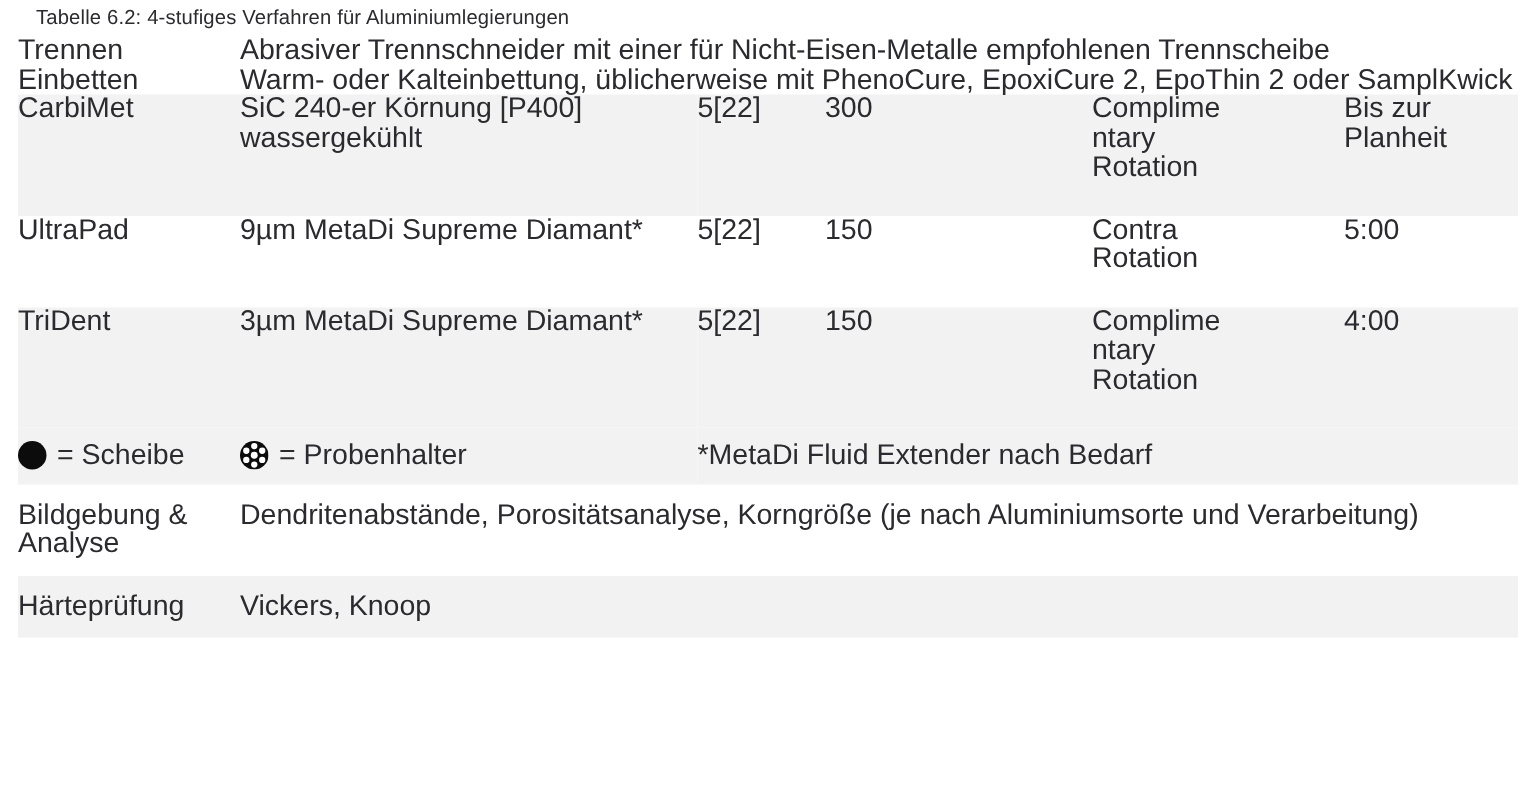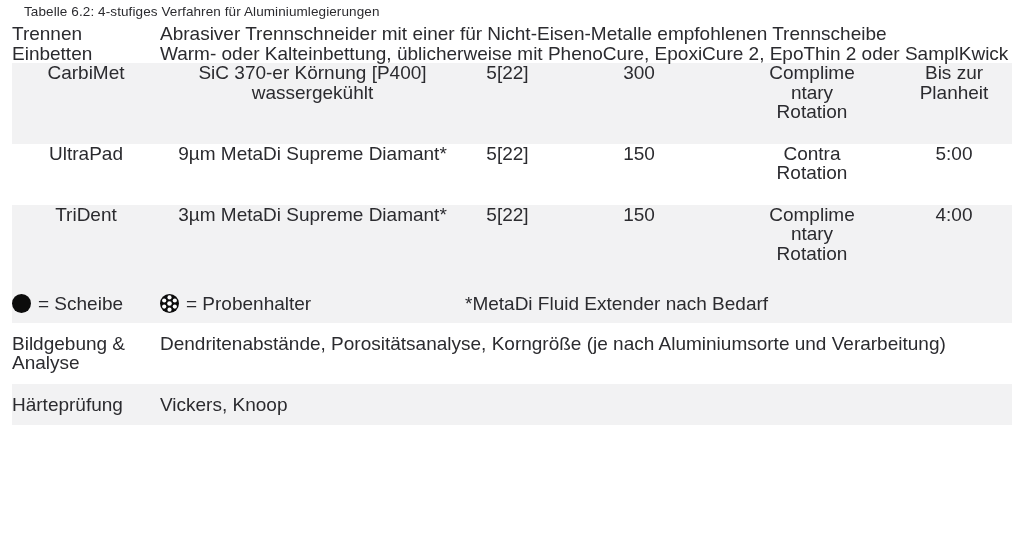--- a/index.html
+++ b/index.html
@@ -81,21 +81,20 @@
     padding-bottom: 9px;
     line-height: 18px;
     font-size: 13.2px;
   }
   .hdr td {
     vertical-align: bottom;
   }
 
   .tall .cellpad {
     padding-bottom: 22px;
-    text-align: center;
   }
 
   .legend-cell {
     display: flex;
     align-items: center;
     gap: 7px;
     white-space: nowrap;
     text-align: center;
   }
 
@@ -149,21 +148,21 @@
       </tr>
 
       <tr class="row-top-light">
         <td class="cellpad">Einbetten</td>
         <td class="cellpad" colspan="5">Warm- oder Kalteinbettung, üblicherweise mit PhenoCure, EpoxiCure 2, EpoThin 2 oder SamplKwick</td>
       </tr>
 
 
       <tr class="row-top-dark shade tall">
         <td class="cellpad">CarbiMet</td>
-        <td class="cellpad">SiC 370-er Körnung [P400] wassergekühlt</td>
+        <td class="cellpad">SiC 240-er Körnung [P400] wassergekühlt</td>
         <td class="cellpad">5[22]</td>
         <td class="cellpad">300</td>
         <td class="cellpad">
           <div>Complime</div>
           <div>ntary</div>
           <div>Rotation</div>
         </td>
         <td class="cellpad">
           <div>Bis zur</div>
           <div>Planheit</div>

